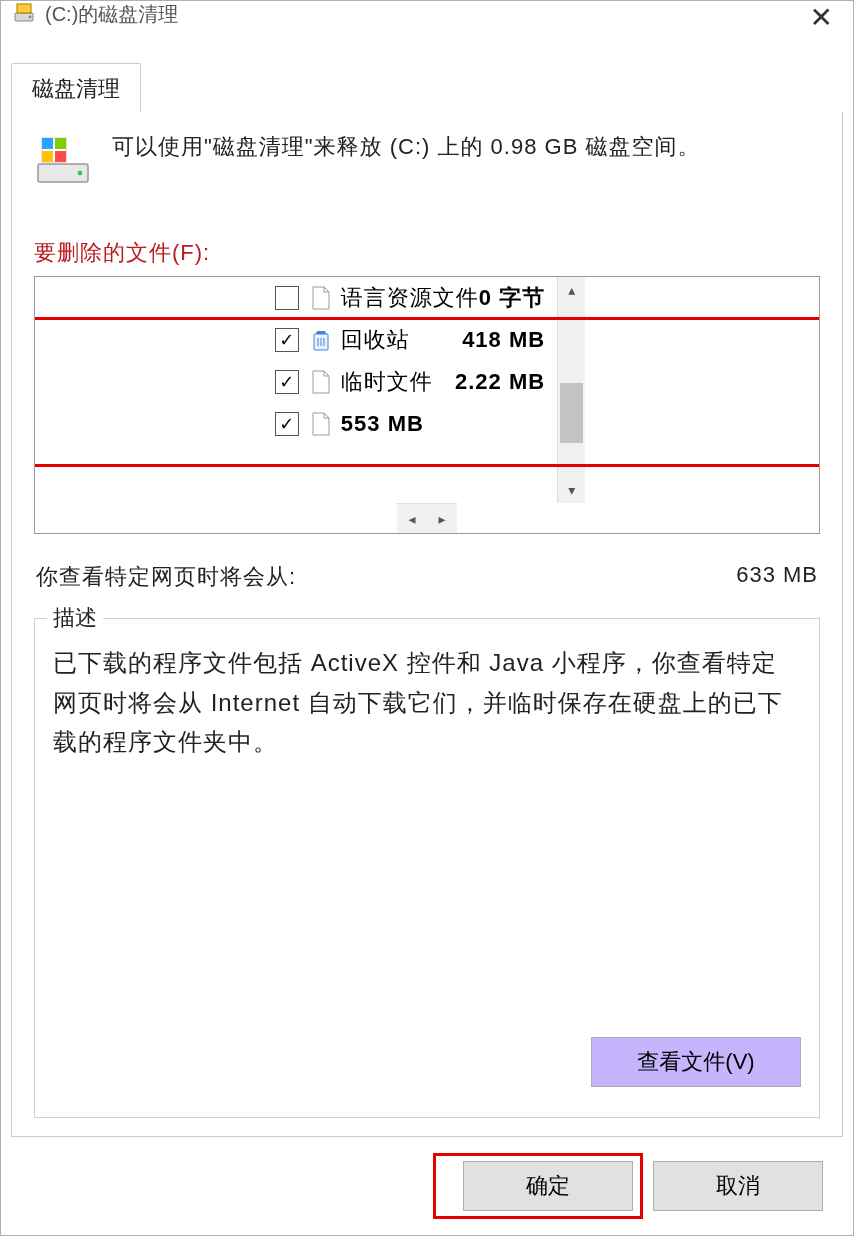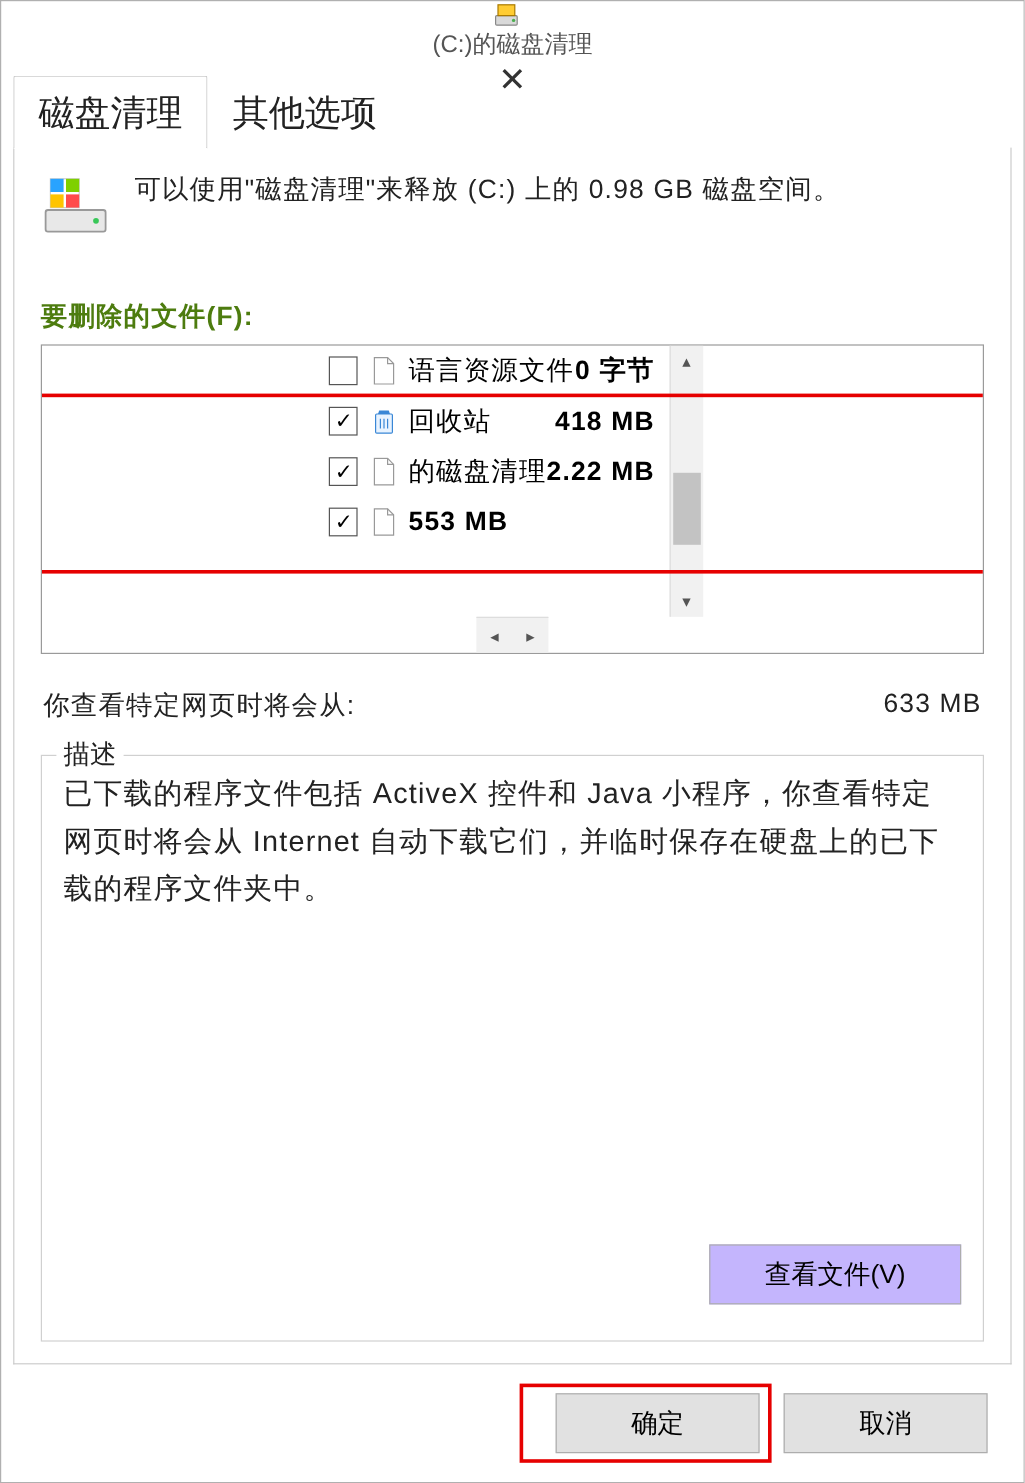--- a/index.html
+++ b/index.html
@@ -1,37 +1,37 @@
 <!DOCTYPE html>
 <html><head>
 <meta charset="utf-8">
 <style>
 * { box-sizing: border-box; margin: 0; padding: 0; font-family: "Microsoft YaHei", "Segoe UI", sans-serif; }
 body { background: #fff; width: 854px; height: 1236px; overflow: hidden; }
 
 .window { width: 854px; height: 1236px; border: 1px solid #b0b0b0; background: #fff; display: flex; flex-direction: column; }
 
-.titlebar { display: flex; align-items: center; height: 48px; padding: 0 12px; flex-direction: column; }
+.titlebar { display: flex; align-items: flex-start; height: 48px; padding: 0 12px; }
 .titlebar-icon { margin-right: 10px; display:flex; align-items:center; }
 .titlebar-text { font-size: 20px; color: #555; flex: 1; }
 .close-btn { font-size: 28px; color: #333; font-weight: 300; cursor: pointer; padding: 0 8px; }
 
 .content { flex: 1; padding: 14px 10px 0 10px; display: flex; flex-direction: column; }
 
 .tabs { display: flex; }
-.tab { padding: 10px 20px 8px 20px; font-size: 30px; color: #222; border: 1px solid transparent; cursor: pointer; position: relative; }
+.tab { padding: 10px 20px 8px 20px; font-size: 22px; color: #222; border: 1px solid transparent; cursor: pointer; position: relative; }
 .tab.active { border: 1px solid #ccc; border-bottom: 1px solid #fff; background: #fff; z-index: 2; border-top-left-radius: 2px; border-top-right-radius: 2px;}
 
 .pane { border: 1px solid #ccc; border-top: none; flex: 1; padding: 18px 22px 18px 22px; display: flex; flex-direction: column; position: relative; margin-top: -1px; }
 
 .intro-row { display: flex; align-items: flex-start; gap: 20px; margin-bottom: 50px; }
 .drive-icon { width: 58px; height: 58px; }
 .intro-text { font-size: 22px; color: #222; line-height: 1.5; letter-spacing: 1px; }
 
-.section-label { font-size: 22px; color: #4d7c0f; margin-bottom: 8px; letter-spacing: 1px; font-weight: bold;}
+.section-label { font-size: 22px; color: #b91c1c; margin-bottom: 8px; letter-spacing: 1px;}
 
 .file-list-wrap { border: 1px solid #9a9a9a; height: 258px; display: flex; flex-direction: column; overflow: hidden; }
 .file-row { display: flex; align-items: center; height: 42px; padding: 0 8px 0 6px; font-size: 22px; }
 .file-row .chk { width: 24px; height: 24px; border: 1.5px solid #555; margin-right: 10px; display:flex; align-items:center; justify-content:center; font-size:18px; cursor:pointer; }
 .file-row .chk.checked::after { content:"✓"; line-height:1; }
 .file-row .file-icon { width: 24px; display:flex; align-items:center; justify-content:center; margin-right: 8px; }
 .file-row .label { flex: 1; letter-spacing: 1px; }
 .file-row .size { text-align: right; padding-right: 4px; letter-spacing: 1px; font-weight: bold; }
 .vscroll-col { width: 28px; border-left: 1px solid #ddd; background: #f1f1f1; display:flex; flex-direction:column; align-items:center; justify-content:flex-start; }
 .vscroll-btn { width: 28px; height: 26px; display:flex; align-items:center; justify-content:center; font-size:14px; color:#555; cursor:pointer;}
@@ -42,21 +42,21 @@
 .hscroll-row { height: 30px; border-top: 1px solid #ddd; background:#f1f1f1; display:flex; align-items:center; }
 .hscroll-btn { width: 30px; height:30px; display:flex; align-items:center; justify-content:center; font-size:14px; color:#555; cursor:pointer;}
 .hscroll-track { flex:1; position:relative; height:100%; }
 
 .highlight-box { position:absolute; border:3px solid #e60000; pointer-events:none; }
 
 .gain-row { display:flex; font-size: 22px; color:#222; margin: 28px 2px 0 2px; letter-spacing: 1px; }
 .gain-row .glabel { flex:1; }
 .gain-row .gval { }
 
-.desc-fieldset { border: 1px solid #d0d0d0; margin-top: 26px; padding: 12px 18px 30px 18px; position:relative; flex:1; display:flex; flex-direction:column; }
+.desc-fieldset { border: 1px solid #d0d0d0; margin-top: 26px; padding: 24px 18px 30px 18px; position:relative; flex:1; display:flex; flex-direction:column; }
 .desc-legend { position:absolute; top:-16px; left:12px; background:#fff; padding: 0 6px; font-size:22px; color:#222; }
 .desc-text { font-size: 24px; color:#222; line-height: 1.65; letter-spacing: 1px; }
 .view-btn { align-self:flex-end; margin-top:auto; width: 210px; height: 50px; border: 1px solid #adadad; background:#c4b5fd; font-size:22px; cursor:pointer; }
 
 .footer { display:flex; justify-content:flex-end; gap: 20px; padding: 24px 20px; }
 .footer button { width: 170px; height: 50px; border:1px solid #adadad; background:#e1e1e1; font-size:22px; cursor:pointer; }
 .ok-wrap { position:relative; display:flex;padding-left:20px; }
 .ok-highlight { position:absolute; left:-10px; right:-10px; top:-8px; bottom:-8px; border:3px solid #e60000; pointer-events:none; }
 
 svg { display:block; }
@@ -74,21 +74,20 @@
         <circle cx="17" cy="16" r="1.4" fill="#4caf50"></circle>
       </svg>
     </span>
     <span class="titlebar-text">(C:)的磁盘清理</span>
     <span class="close-btn">✕</span>
   </div>
 
   <div class="content">
     <div class="tabs">
       <div class="tab active">磁盘清理</div>
-      <div class="tab">其他选项</div>
     </div>
 
     <div class="pane">
 
       <div class="intro-row">
         <span class="drive-icon">
           <svg width="58" height="58" viewBox="0 0 58 58">
             <rect x="4" y="34" width="50" height="18" rx="2" fill="#e8e8e8" stroke="#999" stroke-width="1.5"></rect>
             <rect x="8" y="8" width="24" height="24" fill="#fff" stroke="#ccc"></rect>
             <rect x="8" y="8" width="11" height="11" fill="#29a3ff"></rect>
@@ -130,21 +129,21 @@
               <span class="size">418 MB</span>
             </div>
             <div class="file-row">
               <span class="chk checked"></span>
               <span class="file-icon">
                 <svg width="20" height="24" viewBox="0 0 20 24">
                     <path d="M2 1h11l5 5v17H2z" fill="#fff" stroke="#999"></path>
                     <path d="M13 1v5h5" fill="none" stroke="#999"></path>
                   </svg>
               </span>
-              <span class="label">的磁盘清理</span>
+              <span class="label">临时文件</span>
               <span class="size">2.22 MB</span>
             </div>
             <div class="file-row">
               <span class="chk checked"></span>
               <span class="file-icon">
                 <svg width="20" height="24" viewBox="0 0 20 24">
                     <path d="M2 1h11l5 5v17H2z" fill="#fff" stroke="#999"></path>
                     <path d="M13 1v5h5" fill="none" stroke="#999"></path>
                   </svg>
               </span>

